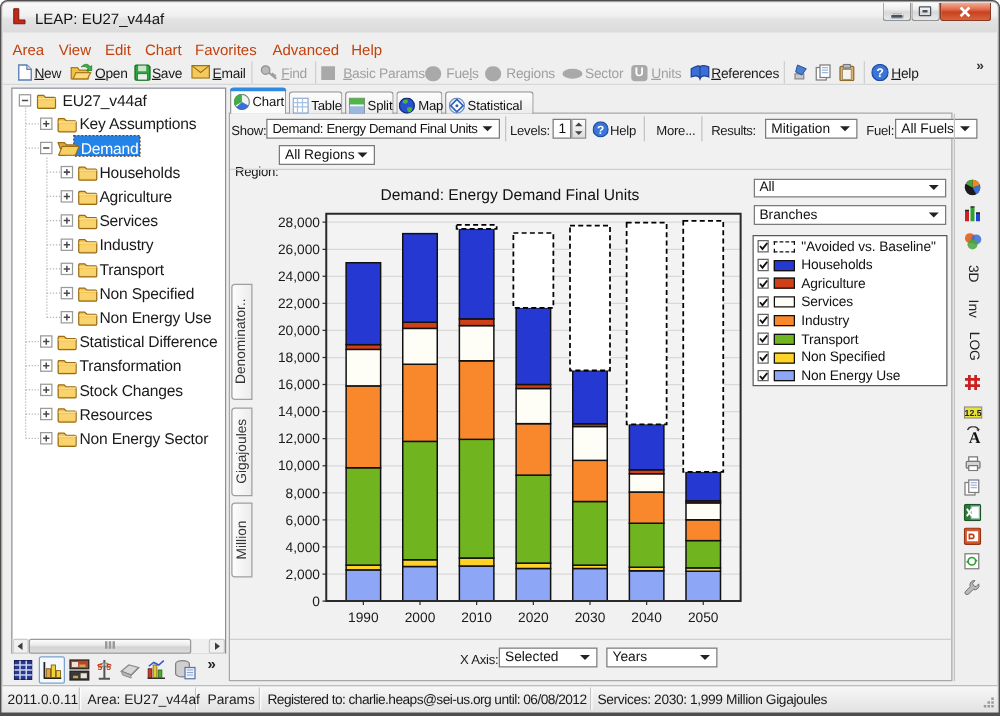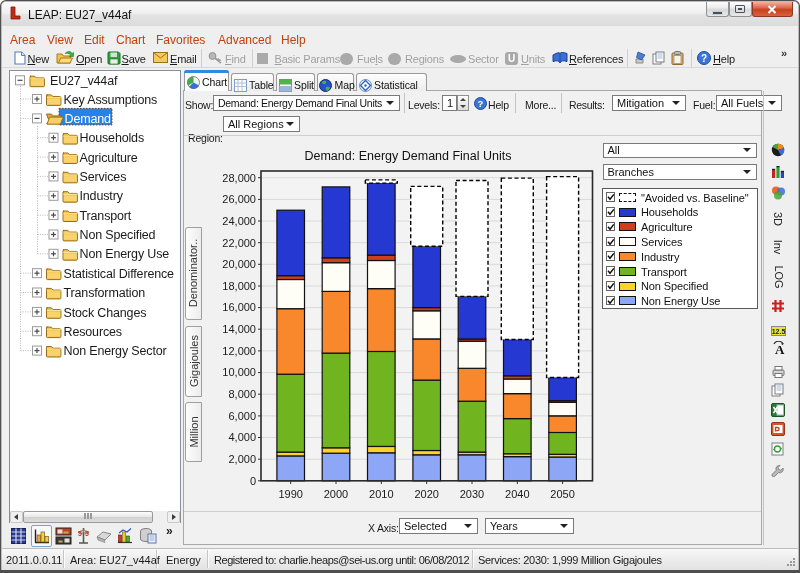--- a/index.html
+++ b/index.html
@@ -615,21 +615,21 @@
 <div class="abs" style="left:63px;top:550px;width:1px;height:18px;background:#c6c6c6"></div>
 <div class="abs" style="left:64px;top:550px;width:1px;height:18px;background:#fdfdfd"></div>
 <div class="abs" style="left:156px;top:550px;width:1px;height:18px;background:#c6c6c6"></div>
 <div class="abs" style="left:157px;top:550px;width:1px;height:18px;background:#fdfdfd"></div>
 <div class="abs" style="left:207px;top:550px;width:1px;height:18px;background:#c6c6c6"></div>
 <div class="abs" style="left:208px;top:550px;width:1px;height:18px;background:#fdfdfd"></div>
 <div class="abs" style="left:472px;top:550px;width:1px;height:18px;background:#c6c6c6"></div>
 <div class="abs" style="left:473px;top:550px;width:1px;height:18px;background:#fdfdfd"></div>
 <div class="abs t11" style="left:6px;top:553.5px">2011.0.0.11</div>
 <div class="abs t11" style="left:70px;top:553.5px">Area: EU27_v44af</div>
-<div class="abs t11" style="left:166px;top:553.5px">Energy</div>
+<div class="abs t11" style="left:166px;top:553.5px">Params</div>
 <div class="abs" style="left:214px;top:553.5px;font-size:11px;color:#1a1a1a;white-space:nowrap;letter-spacing:-0.45px">Registered to: charlie.heaps@sei-us.org until: 06/08/2012</div>
 <div class="abs" style="left:478px;top:553.5px;font-size:11px;color:#1a1a1a;white-space:nowrap;letter-spacing:-0.3px">Services: 2030: 1,999 Million Gigajoules</div>
 <div class="abs" style="left:0;top:570px;width:800px;height:3px;background:#4e4e4e"></div>
 <svg class="abs" style="left:786px;top:557px" width="11" height="11">
     <g fill="#9a9a9a">
       <rect x="7" y="1" width="2" height="2"></rect>
       <rect x="4" y="4" width="2" height="2"></rect>
       <rect x="7" y="4" width="2" height="2"></rect>
       <rect x="1" y="7" width="2" height="2"></rect>
       <rect x="4" y="7" width="2" height="2"></rect>

